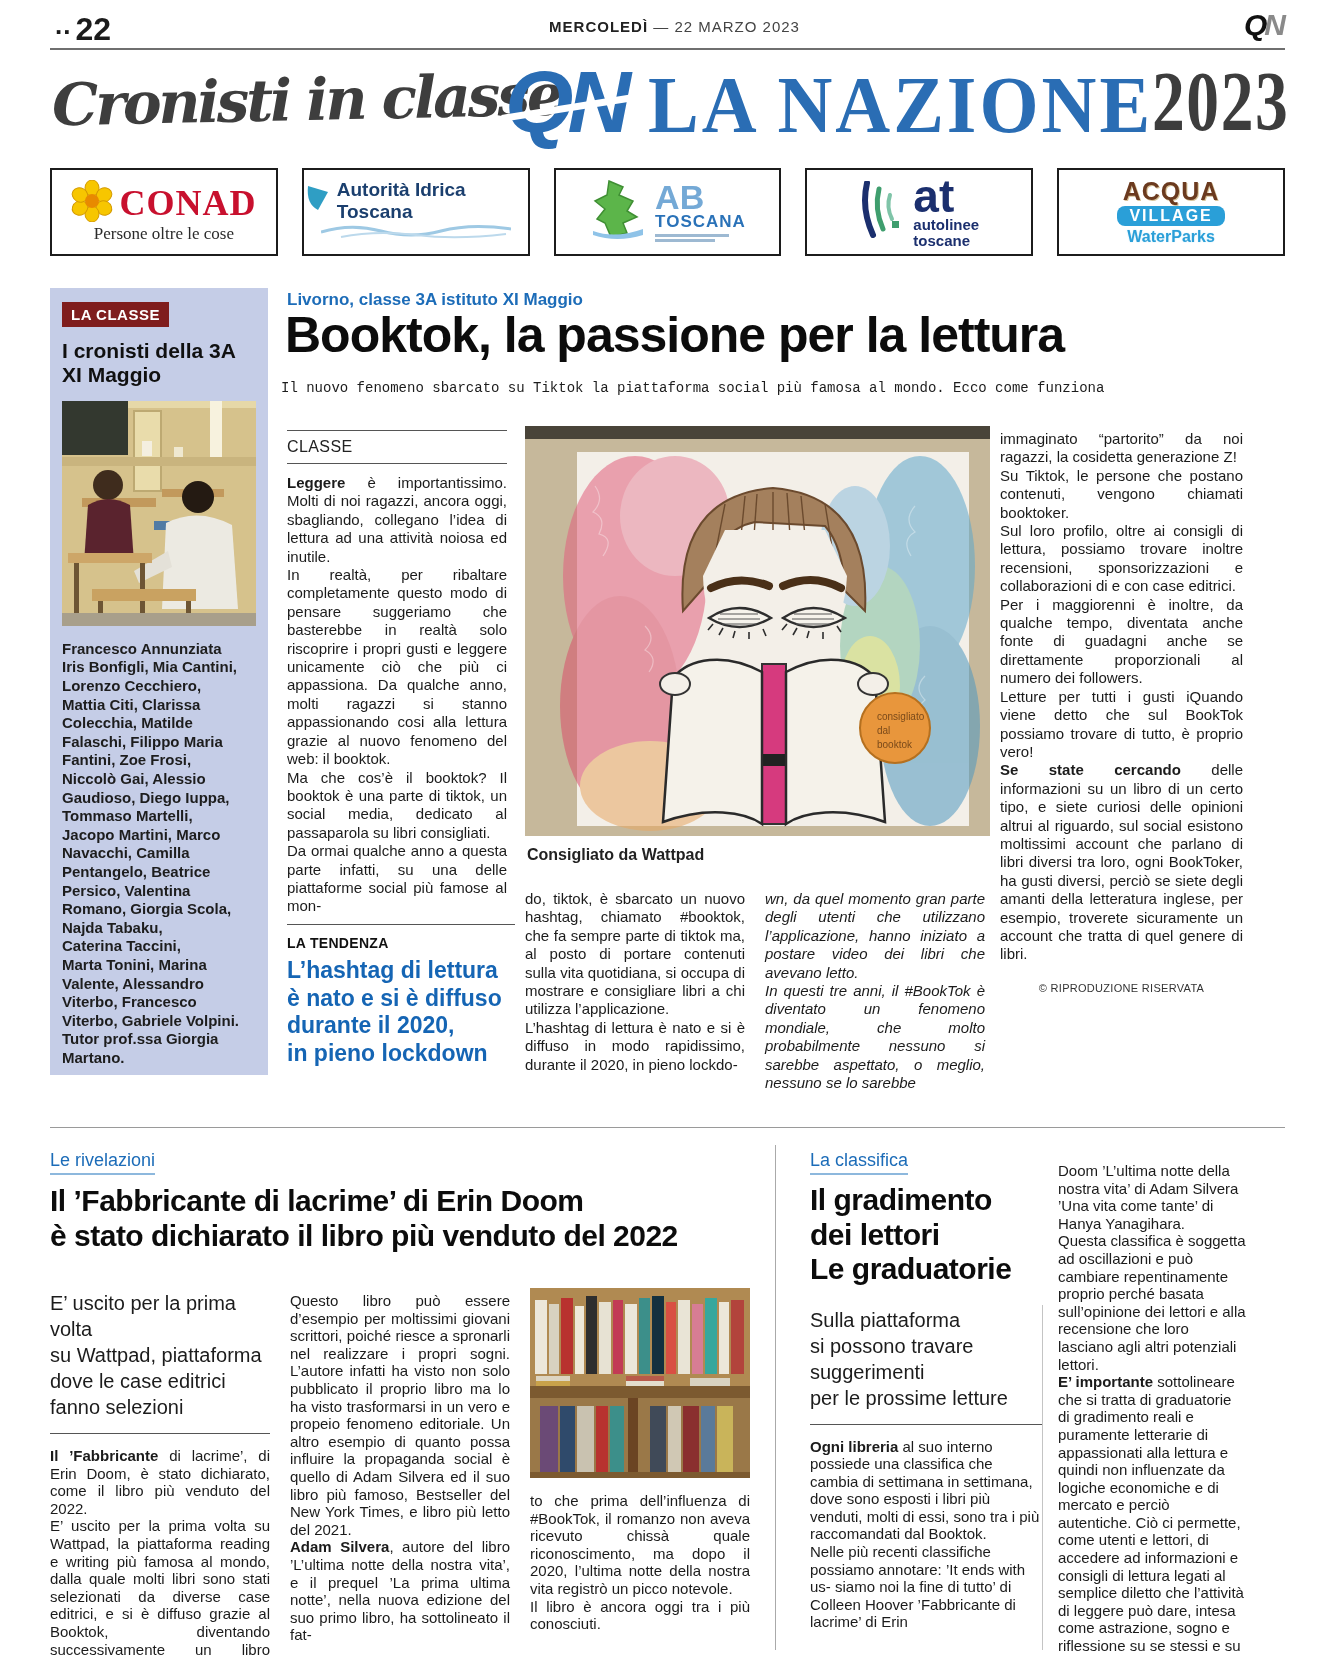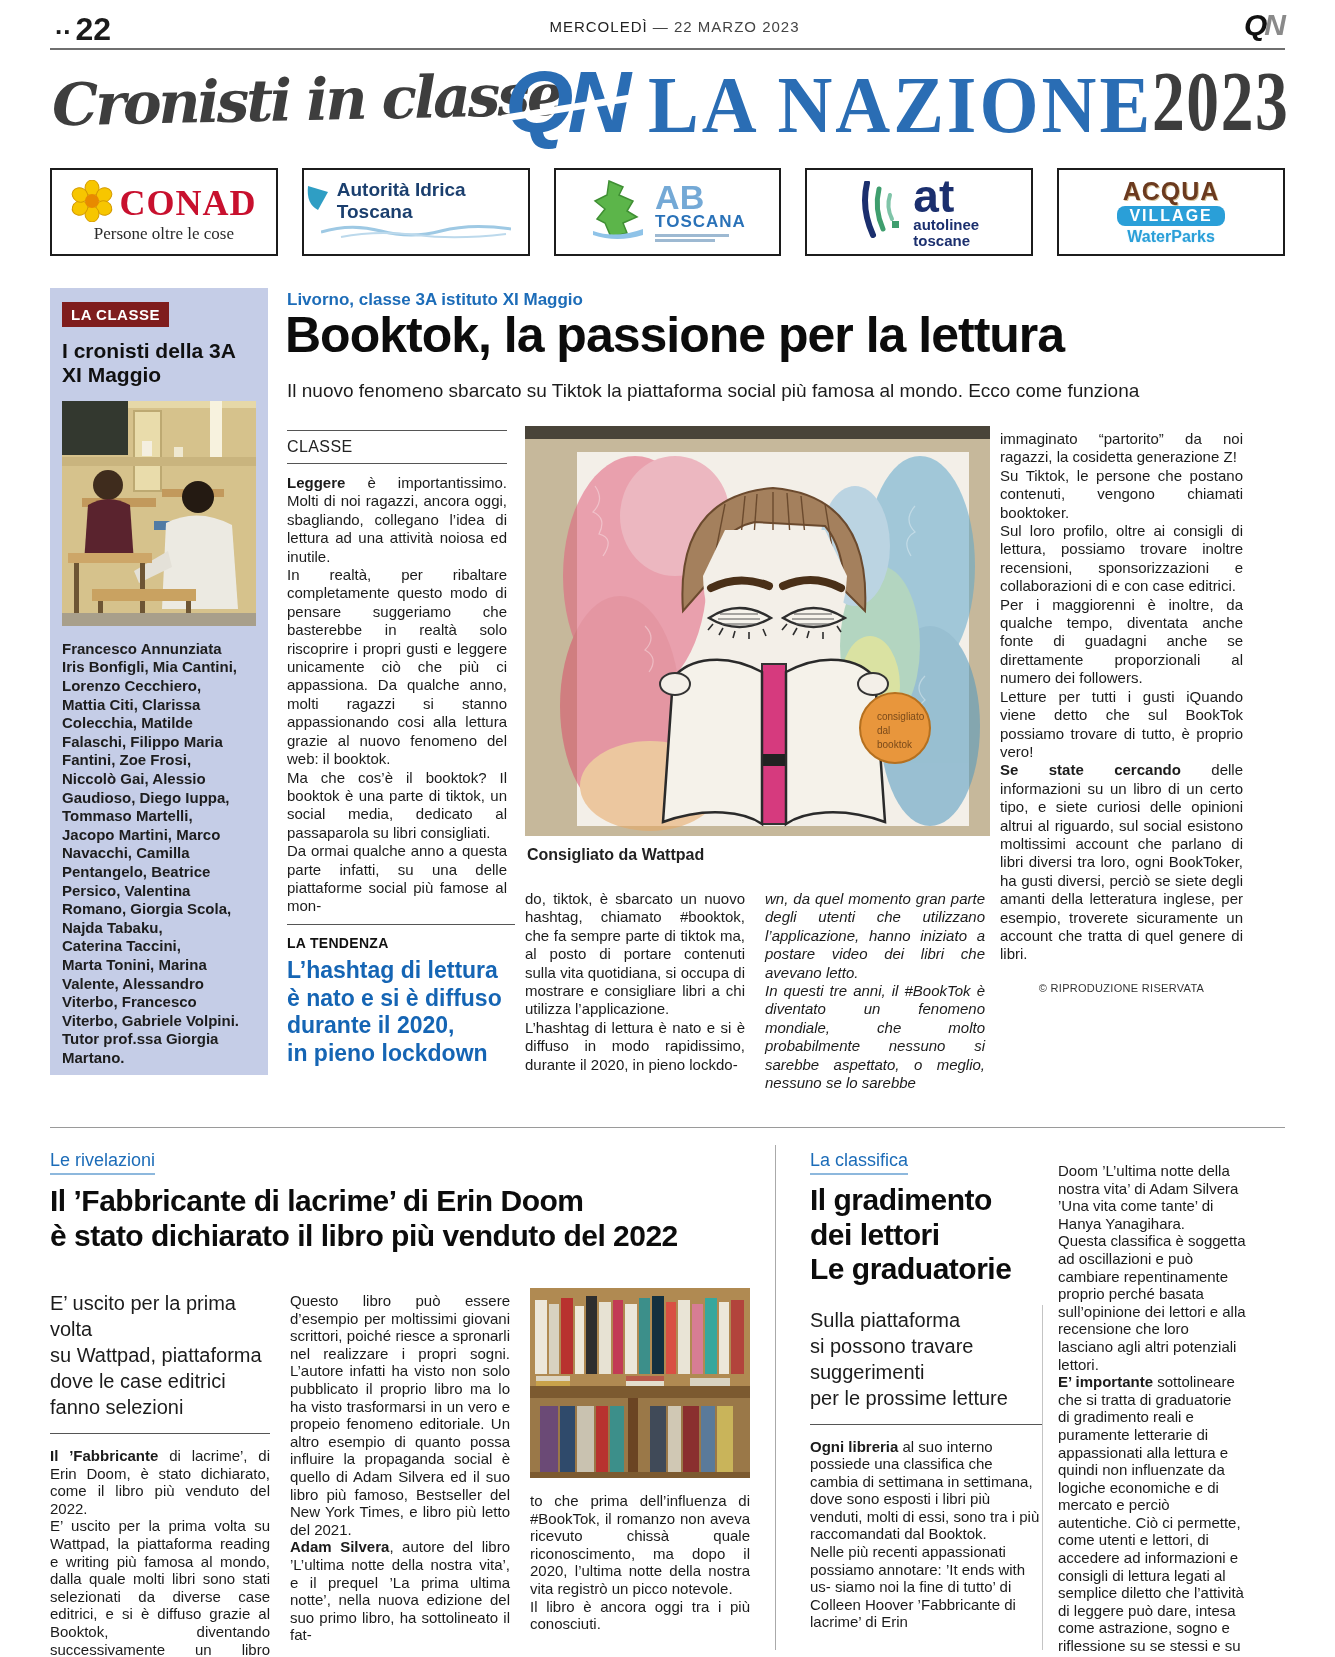--- a/index.html
+++ b/index.html
@@ -5,21 +5,21 @@
   html,body{margin:0;padding:0;background:#e8e8e8;}
   .page{position:relative;width:1335px;height:1657px;background:#ffffff;overflow:hidden;
         font-family:"Liberation Sans",sans-serif;color:#1b1b1b;margin:0 auto;}
   .abs{position:absolute;}
   .prelines{white-space:pre-line;}
 
   
   .pg-dots{font-weight:900;font-size:26px;letter-spacing:1px;vertical-align:6px;}
   .pg-num{font-weight:900;font-size:32px;margin-left:4px;}
   .hdr-date{left:0;right:0;top:18px;text-align:center;font-size:15px;letter-spacing:1px;color:#222;}
-  .hdr-date b{font-weight:400;margin-left:14px;}
+  .hdr-date b{font-weight:700;margin-left:14px;}
   .hdr-date span{color:#444;}
   .qn-small{right:52px;top:8px;font-weight:900;font-size:30px;letter-spacing:-3px;font-style:italic;}
   .qn-small .q{color:#111;}
   .qn-small .n{color:#8a8a8a;}
   .hdr-rule{left:50px;right:50px;top:48px;height:2px;background:#6f6f6f;}
 
   
   .script-title{left:52px;top:66px;font-family:"DejaVu Serif",serif;font-style:italic;font-weight:700;
                 font-size:58px;letter-spacing:-3px;color:#3e3e3e;transform:rotate(-1.2deg);}
   .qn-big{left:505px;top:58px;font-weight:900;font-size:88px;color:#2a6db4;letter-spacing:-6px;
@@ -56,21 +56,21 @@
   .sidebar{left:50px;top:288px;width:218px;height:787px;background:#c5cde7;padding:14px 12px;box-sizing:border-box;}
   .badge{display:inline-block;background:#7f1d1d;color:#fff;font-weight:800;font-size:15px;
          letter-spacing:.5px;padding:4px 9px;}
   .sb-title{font-weight:800;font-size:21px;line-height:1.14;color:#101010;margin-top:12px;}
   .sb-photo{margin-top:14px;width:194px;height:225px;}
   .sb-names{margin-top:14px;font-size:15px;line-height:1.24;font-weight:600;color:#1d1d1d;}
 
   
   .kicker{font-weight:700;font-size:17px;color:#1c6cb8;}
   .headline{left:285px;top:306px;font-weight:800;font-size:50px;letter-spacing:-1px;color:#0c0c0c;white-space:nowrap;}
-  .subtitle{left:287px;top:380px;font-size:19px;color:#1c1c1c;width:950px;}
+  .subtitle{left:281px;top:380px;font-size:14px;color:#1c1c1c;width:950px;font-family:Liberation Mono, monospace;}
   .col{position:absolute;width:220px;}
   .rule{height:1px;background:#555;}
   .dateline{font-size:16px;letter-spacing:.4px;padding:7px 0;color:#222;}
   .bt p{margin:0;font-size:15px;line-height:18.4px;text-align:justify;}
   .bt b{font-weight:800;}
   .trend-label{font-weight:800;font-size:14px;letter-spacing:.3px;color:#111;margin:10px 0 6px 0;}
   .trend-quote{color:#1565b4;font-weight:800;font-size:23px;line-height:1.2;}
   .main-photo{left:525px;top:426px;width:465px;height:410px;}
   .caption{left:527px;top:846px;font-weight:700;font-size:16px;color:#222;}
   .copyright{margin-top:18px;text-align:center;font-size:11px;letter-spacing:.3px;color:#333;}
@@ -453,21 +453,21 @@
     <div class="br-headline prelines">Il gradimento
 dei lettori
 Le graduatorie</div>
     <div class="b-subtitle prelines" style="margin-top:20px;">Sulla piattaforma
 si possono travare
 suggerimenti
 per le prossime letture</div>
     <div class="rule" style="margin:13px 0;"></div>
     <div class="bt2 rag">
       <p><b>Ogni libreria</b><span> al suo interno possiede una classifica che cambia di settimana in settimana, dove sono esposti i libri più venduti, molti di essi, sono tra i più raccomandati dal Booktok.</span></p>
-      <p>Nelle più recenti appassionati possiamo annotare: ’It ends with us- siamo noi la fine di tutto’ di Colleen Hoover ’Fabbricante di lacrime’ di Erin</p>
+      <p>Nelle più recenti classifiche possiamo annotare: ’It ends with us- siamo noi la fine di tutto’ di Colleen Hoover ’Fabbricante di lacrime’ di Erin</p>
     </div>
   </div>
   <div class="abs col bt2 rag" style="left:1058px;top:1162px;width:188px;">
     <p>Doom ’L’ultima notte della nostra vita’ di Adam Silvera ’Una vita come tante’ di Hanya Yanagihara.</p>
     <p>Questa classifica è soggetta ad oscillazioni e può cambiare repentinamente proprio perché basata sull’opinione dei lettori e alla recensione che loro lasciano agli altri potenziali lettori.</p>
     <p><b>E’ importante</b><span> sottolineare che si tratta di graduatorie di gradimento reali e puramente letterarie di appassionati alla lettura e quindi non influenzate da logiche economiche e di mercato e perciò autentiche. Ciò ci permette, come utenti e lettori, di accedere ad informazioni e consigli di lettura legati al semplice diletto che l’attività di leggere può dare, intesa come astrazione, sogno e riflessione su se stessi e su gli altri.</span></p>
   </div>
 
 </div>
 

